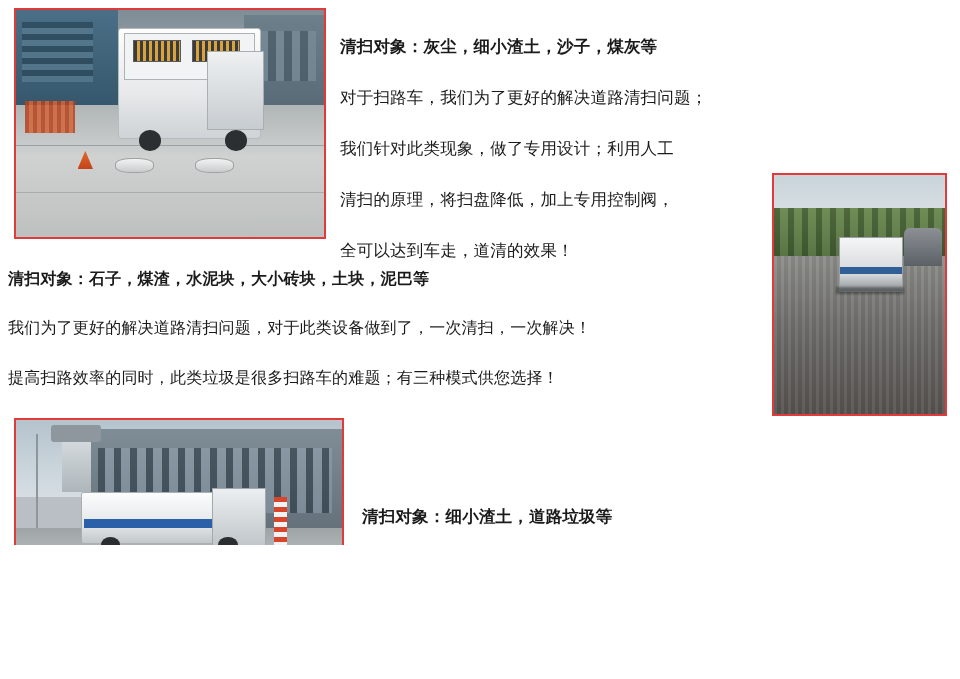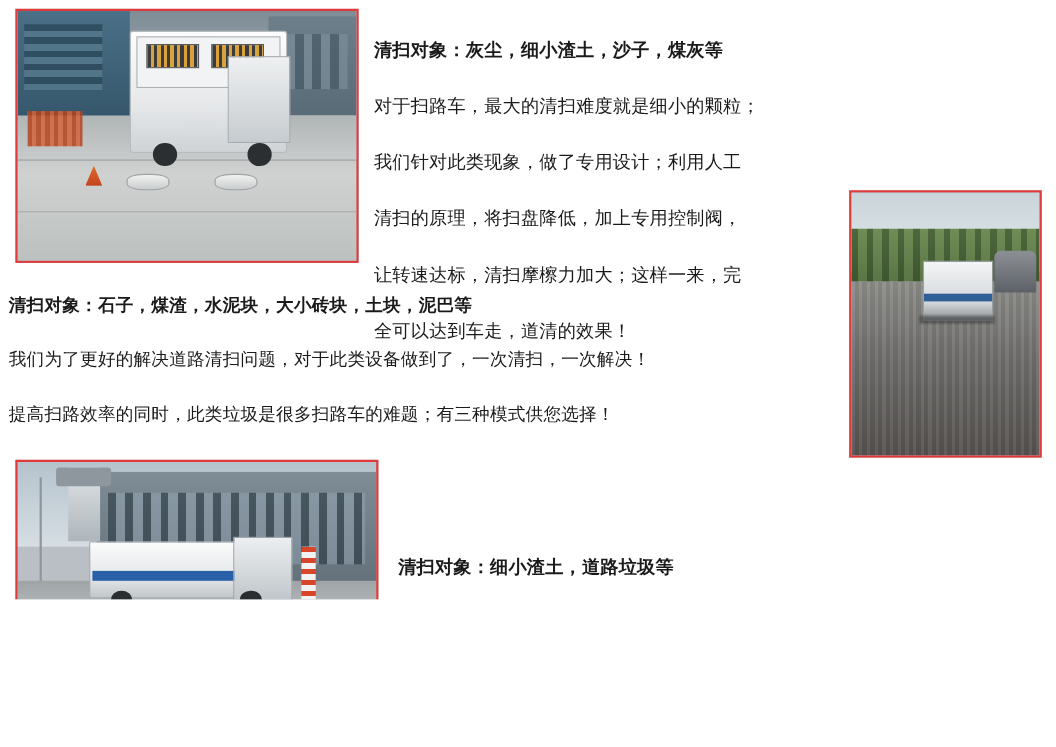--- a/index.html
+++ b/index.html
@@ -293,24 +293,23 @@
       <div class="cab"></div>
       <div class="wheelA"></div>
       <div class="wheelB"></div>
       <div class="side-brush"></div>
       <div class="post"></div>
     </div>
   </div>
 
   <div class="text-block" id="text-dust">
     <span class="line heading">清扫对象：灰尘，细小渣土，沙子，煤灰等</span>
-    <span class="line">对于扫路车，最大的清扫难度就是细小的颗粒；</span>
+    <span class="line">对于扫路车，我们为了更好的解决道路清扫问题；</span>
     <span class="line">我们针对此类现象，做了专用设计；利用人工</span>
     <span class="line">清扫的原理，将扫盘降低，加上专用控制阀，</span>
-    <span class="line">让转速达标，清扫摩檫力加大；这样一来，完</span>
     <span class="line">全可以达到车走，道清的效果！</span>
   </div>
 
   <div class="text-block" id="text-stone">
     <span class="line heading">清扫对象：石子，煤渣，水泥块，大小砖块，土块，泥巴等</span>
     <span class="line">我们为了更好的解决道路清扫问题，对于此类设备做到了，一次清扫，一次解决！</span>
     <span class="line">提高扫路效率的同时，此类垃圾是很多扫路车的难题；有三种模式供您选择！</span>
   </div>
 
   <div class="text-block" id="text-waste">

